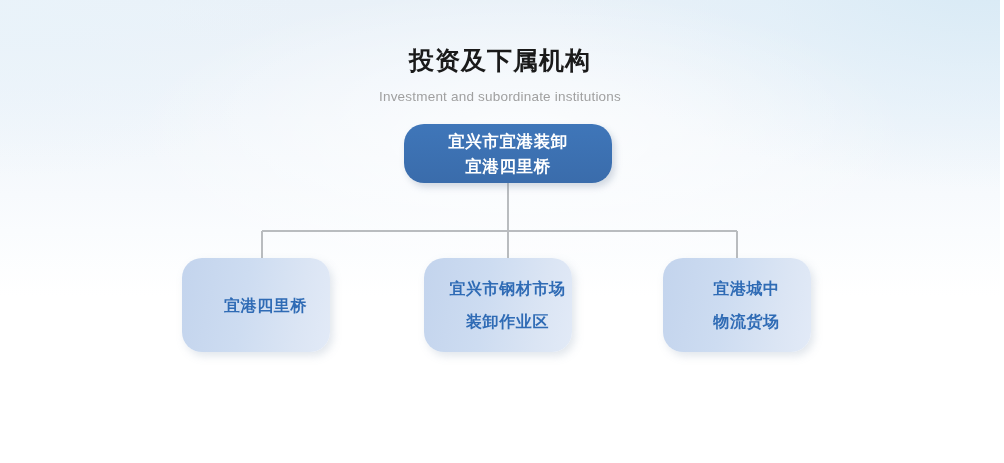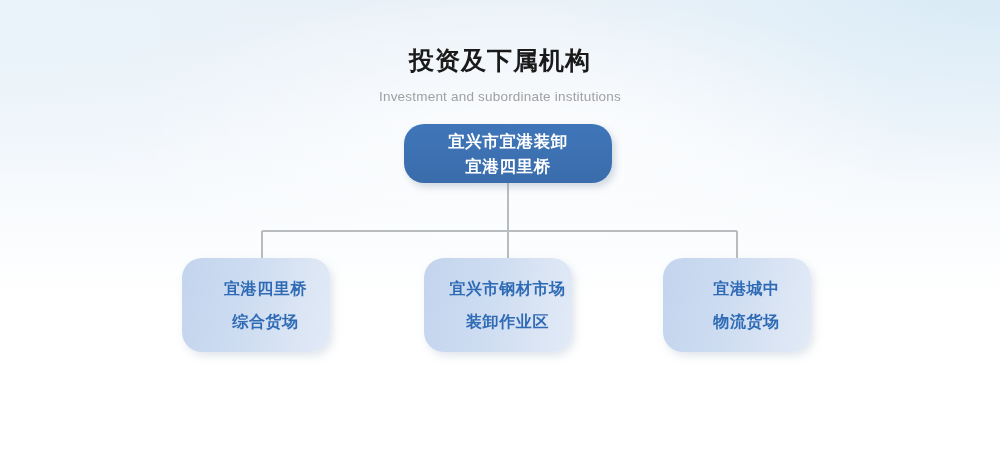--- a/index.html
+++ b/index.html
@@ -174,21 +174,20 @@
       </g>
     </svg>
 
     <div class="node node-root">
       <div class="node-line">宜兴市宜港装卸</div>
       <div class="node-line">宜港四里桥</div>
     </div>
 
     <div class="node node-child child-0">
       <div class="node-line">宜港四里桥</div>
-      <div class="node-line">综合货场</div>
     </div>
 
     <div class="node node-child child-2">
       <div class="node-line">宜港城中</div>
       <div class="node-line">物流货场</div>
     </div>
 
     <div class="node node-child child-1">
       <div class="node-line">宜兴市钢材市场</div>
       <div class="node-line">装卸作业区</div>

